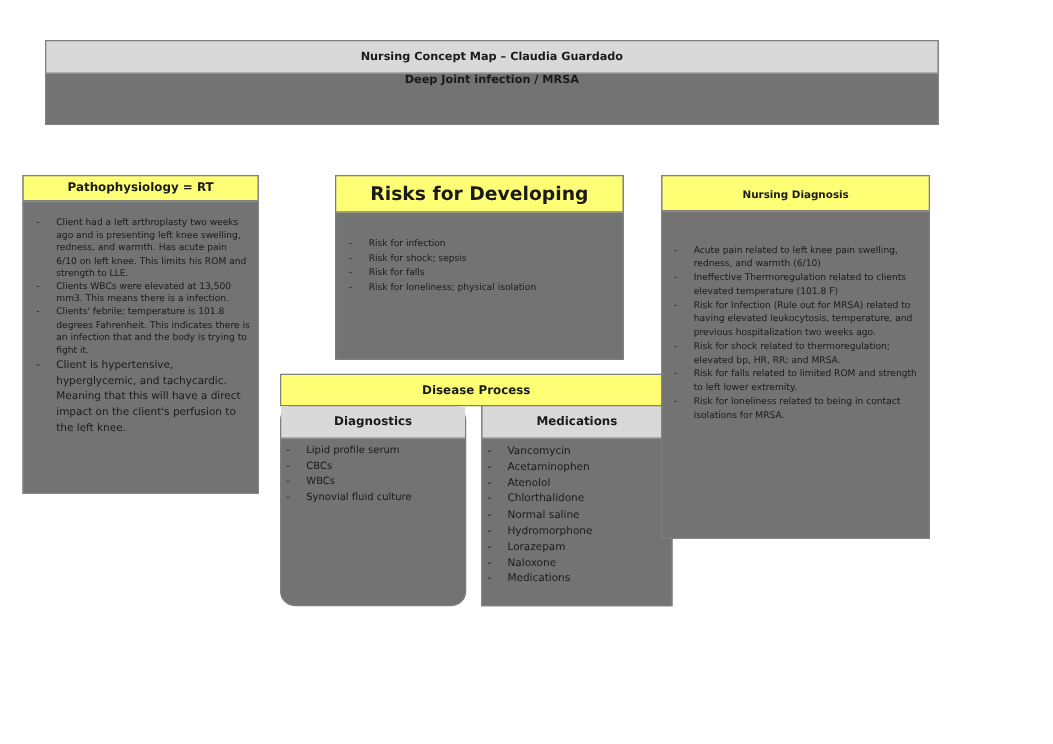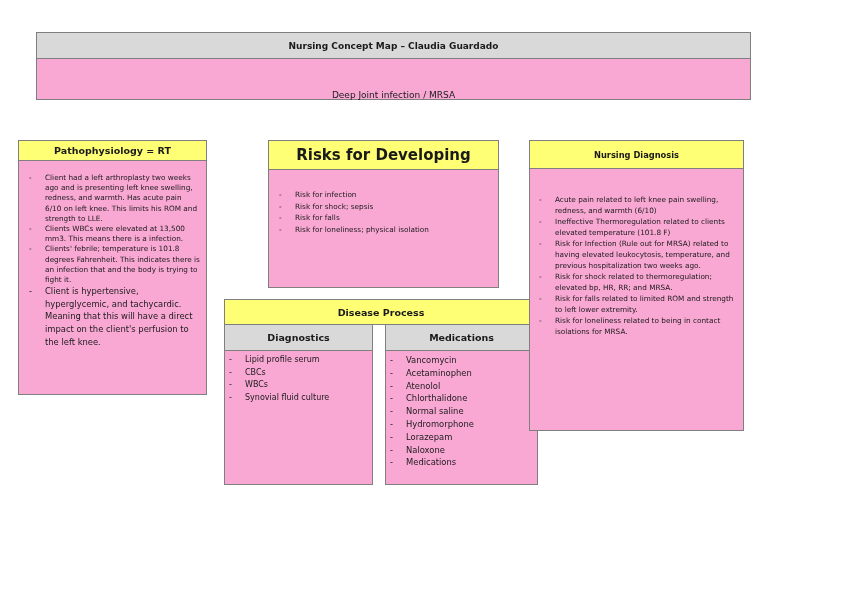--- a/index.html
+++ b/index.html
@@ -1,36 +1,36 @@
 <!DOCTYPE html>
 <html><head>
 <meta charset="utf-8">
 <style>
   html, body { margin: 0; padding: 0; }
   body {
     width: 842px; height: 595px; background: #ffffff; position: relative;
     font-family: "DejaVu Sans", sans-serif; color: #1a1a1a; overflow: hidden;
   }
-  .box { position: absolute; border: 1px solid #7f7f7f; background: #f9a8d4; box-sizing: border-box; }
+  .box { position: absolute; border: 1px solid #7f7f7f; background: #737373; box-sizing: border-box; }
   .hdr { border-bottom: 1px solid #7f7f7f; display: flex; align-items: center; justify-content: center; font-weight: bold; box-sizing: border-box; }
   .yellow { background: #ffff75; }
   .gray { background: #d9d9d9; }
   ul.dash { list-style: none; margin: 0; padding: 0; }
   ul.dash li { position: relative; padding-left: 18px; }
   ul.dash li::before { content: "-"; position: absolute; left: 2px; }
   .small { font-size: 7.3px; line-height: 10.2px; }
 </style>
 </head>
 <body>
 
 <div class="box" style="left:36px; top:32px; width:715px; height:68px;">
   <div class="hdr gray" style="height:26px; font-size:9px;">
     <span>Nursing Concept Map – Claudia Guardado</span>
   </div>
-  <div style="height:41px; display:flex; align-items:flex-end; justify-content:center; font-weight:normal; font-size:9px;">
+  <div style="height:41px; display:flex; align-items:flex-start; justify-content:center; font-weight:bold; font-size:9px;">
     <span>Deep Joint infection / MRSA</span>
   </div>
 </div>
 
 <div class="box" style="left:18px; top:140px; width:189px; height:255px;">
   <div class="hdr yellow" style="height:20px; font-size:9.5px;">
     <span>Pathophysiology = RT</span>
   </div>
   <ul class="dash small" style="padding:12px 6px 0 8px; font-size:7.3px;">
     <li>Client had a left arthroplasty two weeks ago and is presenting left knee swelling, redness, and warmth. Has acute pain 6/10 on left knee. This limits his ROM and strength to LLE.</li>
@@ -50,21 +50,21 @@
     <li>Risk for falls</li>
     <li>Risk for loneliness; physical isolation</li>
   </ul>
 </div>
 
 <div style="position:absolute; left:224px; top:299px; width:378px; height:187px;">
   <div class="box hdr yellow" style="left:0; top:0; width:314px; height:26px; font-size:9.5px; border-bottom:1px solid #7f7f7f;">
     <span>Disease Process</span>
   </div>
 
-  <div class="box" style="left:0; top:25px; width:149px; height:161px;">
+  <div class="box" style="left:0; top:25px; width:149px; height:161px;border-radius:12px;">
     <div class="hdr gray" style="height:26px; font-size:9.5px;">
       <span>Diagnostics</span>
     </div>
     <ul class="dash" style="padding:3px 4px 0 2px; font-size:8px; line-height:12.5px;">
       <li>Lipid profile serum</li>
       <li>CBCs</li>
       <li>WBCs</li>
       <li>Synovial fluid culture</li>
     </ul>
   </div>

